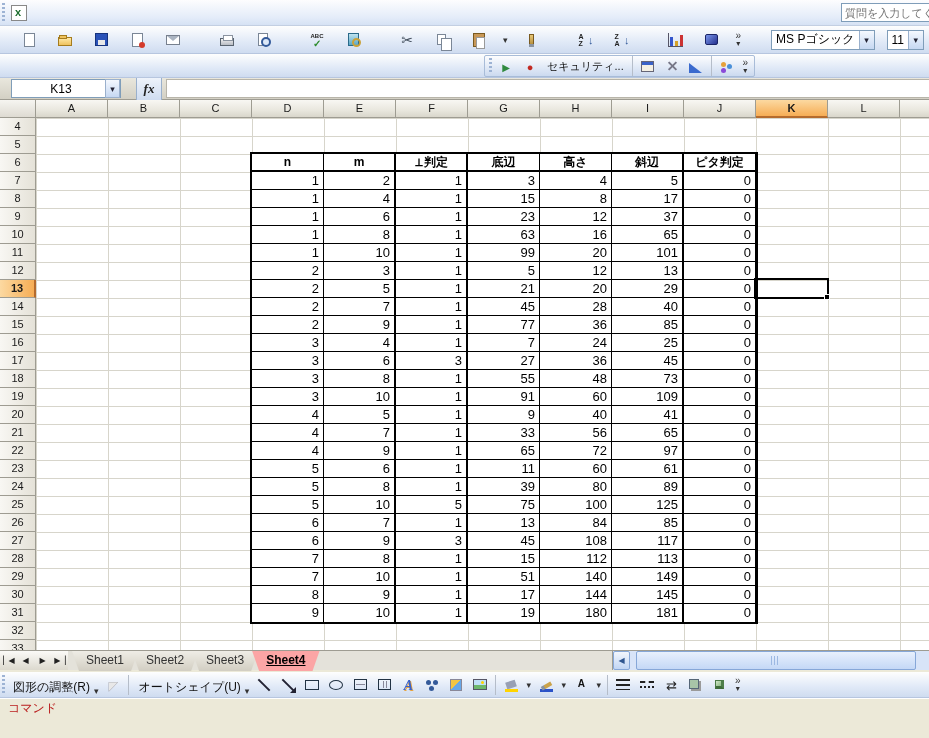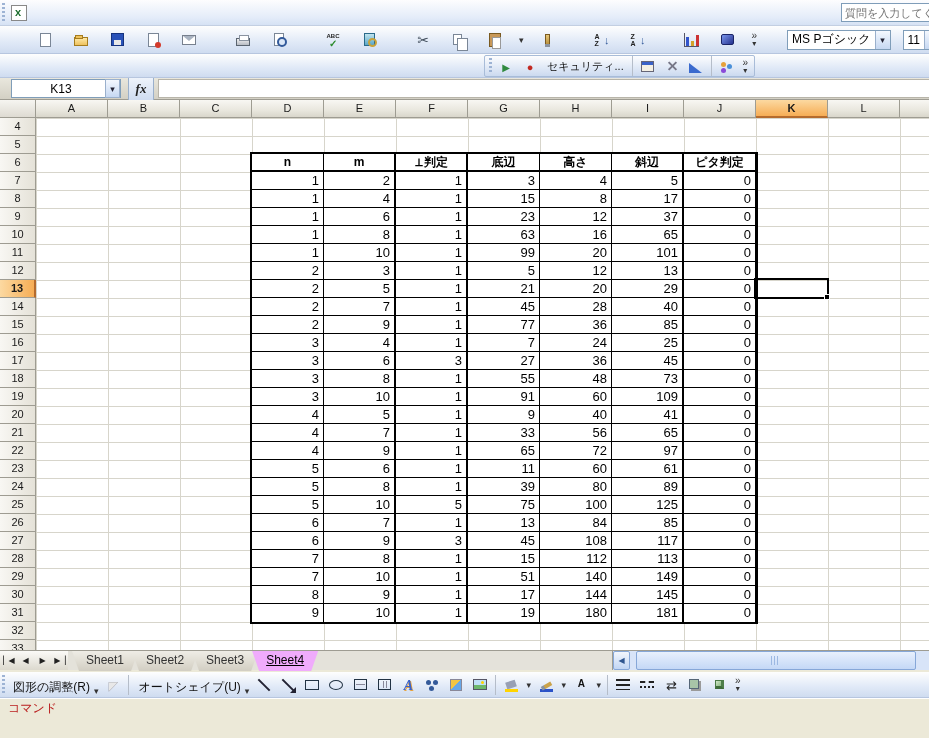--- a/index.html
+++ b/index.html
@@ -23,21 +23,21 @@
   .bookicon { width:16px; height:16px; margin:0 4px; background:#fff; border:1px solid #888; position:relative; }
   .bookicon::before { content:"x"; position:absolute; left:3px; top:0px; color:#1c6e2e; font-weight:bold; font-size:11px; }
   .menu-items { display:flex; height:100%; align-items:center; }
   .mi { font-size:12px; color:#111; padding:0 8px; line-height:24px; }
   .qbox { position:absolute; right:-44px; top:3px; width:132px; height:19px; border:1px solid #7f9db9;
     font-size:11px; color:#707070; padding:0 3px; background:#fff; font-family:"Liberation Sans",sans-serif; }
 
   
   .toolrow { display:flex; align-items:center; background:linear-gradient(180deg,#fefefe,#e0e9f7 60%,#cfdcf0);
     border-bottom:1px solid #b7c6df; }
-  .row1 { height:28px; flex:0 0 28px; padding-left:17px;gap:12px; }
+  .row1 { height:28px; flex:0 0 28px; padding-left:1px;gap:12px; }
   .row2 { height:24px; flex:0 0 24px; position:relative; }
   .tsep { width:1px; height:20px; background:#b5bdc9; margin:0 3px; }
   .tb { width:24px; height:23px; display:flex; align-items:center; justify-content:center; flex:0 0 auto; position:relative; }
   .ddarr { width:11px; height:23px; display:flex; align-items:center; justify-content:center; }
   .ddarr::before { content:"\25BE"; font-size:9px; color:#333; }
   .ic { position:relative; display:inline-block; }
 
   .ic-new { width:11px; height:14px; background:#fff; border:1px solid #7a8696; }
   .ic-open { width:14px; height:9px; margin-top:4px; background:linear-gradient(#ffe9a8,#eec25e); border:1px solid #a57c1e; }
   .ic-open::before { content:""; position:absolute; top:-3px; left:0; width:6px; height:2px; background:#eec25e; border:1px solid #a57c1e; }
@@ -110,21 +110,21 @@
   .ic-mse { width:5px; height:5px; border-radius:50%; background:#e6a23c; box-shadow:6px 2px 0 #4a90d9,0px 6px 0 #8a4ad9; margin:-4px 6px 0 0; }
 
   
   .fbar { height:22px; flex:0 0 22px; display:flex; align-items:center; background:linear-gradient(#e9e7dd,#d3d0c4);
     border-bottom:1px solid #9e9c92; padding-left:11px; }
   .namebox { width:110px; height:19px; border:1px solid #7f9db9; background:#fff; font-size:12px; padding:0 14px 0 4px;
     text-align:center; font-family:"Liberation Sans",sans-serif; }
   .nbarr { width:15px; height:19px; margin-left:-16px; background:linear-gradient(#f4f8fe,#c6d8f2);
     border:1px solid #9ab0cc; display:flex; align-items:center; justify-content:center; }
   .nbarr::before { content:"\25BE"; font-size:9px; color:#223; }
-  .fxbtn { width:26px; height:24px; margin-left:8px; display:flex; align-items:center; justify-content:center;
+  .fxbtn { width:26px; height:24px; margin-left:16px; display:flex; align-items:center; justify-content:center;
     background:linear-gradient(#eef3fb,#cfdcf0); border:1px solid #9ab0cc; font-family:"Liberation Serif",serif;
     font-style:italic; font-weight:bold; font-size:13px; color:#222; }
   .ffield { flex:1; height:19px; background:#fff; border:1px solid #b8b5aa; border-right:none; margin-left:4px; font-size:12px; padding:0 4px; }
 
   
   .sheetwrap { flex:0 0 550px; height:550px; position:relative; background:#fff; overflow:hidden; }
   .chrow { display:flex; height:18px; }
   .corner { width:36px; flex:0 0 36px; background:linear-gradient(#f6f5f1,#dedbd2); border-right:1px solid #9e9c92; border-bottom:1px solid #9e9c92; }
   .chdr { display:flex; }
   .ch { width:72px; flex:0 0 72px; height:18px; text-align:center; font-size:11px; line-height:17px; color:#1a1a1a;
@@ -156,21 +156,21 @@
     font-size:8px; color:#222; }
   .navbtn::before { font-size:8px; }
   .nav-first::before { content:"\258F\25C0"; letter-spacing:-1px; }
   .nav-prev::before  { content:"\25C0"; }
   .nav-next::before  { content:"\25B6"; }
   .nav-last::before  { content:"\25B6\2595"; letter-spacing:-1px; }
   .tabs { display:flex; margin-left:4px; }
   .tab { height:20px; padding:0 14px; font-size:12px; line-height:19px; color:#333;
     clip-path:polygon(0 0,100% 0,calc(100% - 7px) 100%,7px 100%);
     background:linear-gradient(#efede6,#d2cec2); margin:0 -6px 0 0; filter:drop-shadow(0 0 .6px #77746a); }
-  .tab.active { background:#f0abfc; z-index:3; position:relative; font-weight:normal; text-decoration:underline; color:#000; }
+  .tab.active { background:#fca5a5; z-index:3; position:relative; font-weight:bold; text-decoration:underline; color:#000; }
   .tabfill { flex:1; }
   .hscroll { flex:0 0 317px; display:flex; align-items:stretch; border-left:1px solid #9e9c92; background:#d8e4f8; }
   .scrbtn { width:17px; background:linear-gradient(#f2f6fd,#c2d6f4); border:1px solid #86a7d8; border-radius:2px;
     display:flex; align-items:center; justify-content:center; color:#2f5690; font-size:8px; }
   .scr-left::before { content:"\25C0"; }
   .scrthumb { margin-left:6px; width:280px; border:1px solid #86a7d8; border-radius:2px;
     background:linear-gradient(#e8f0fd,#c4d8f6); position:relative; }
   .scrthumb::before { content:""; position:absolute; left:50%; top:4px; bottom:4px; width:9px; margin-left:-5px;
     background:repeating-linear-gradient(90deg,#9cb8e2 0 1px,transparent 1px 3px); }
 

